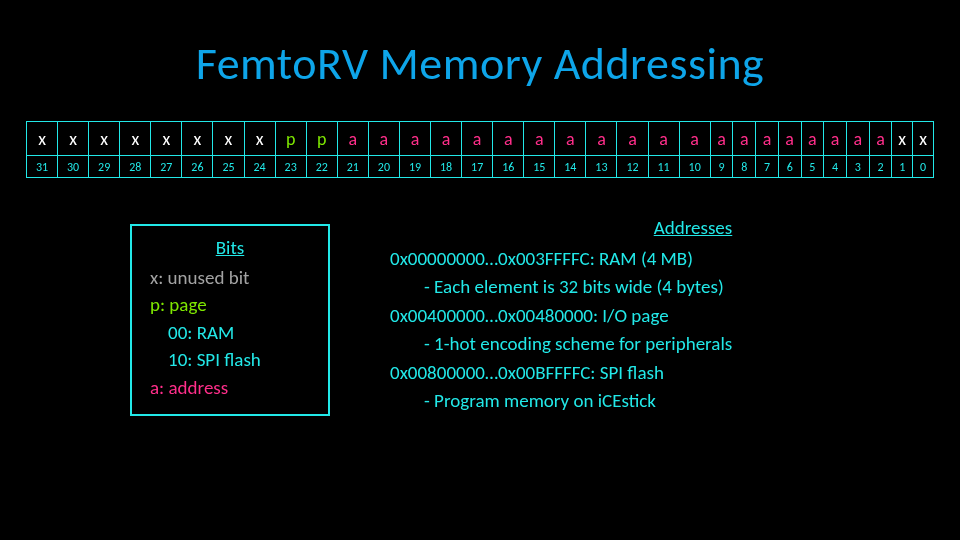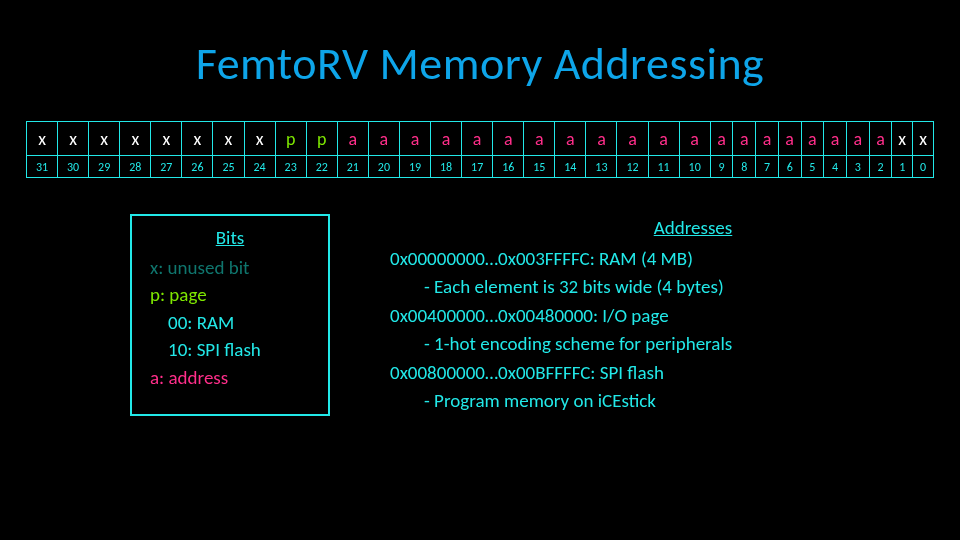--- a/index.html
+++ b/index.html
@@ -50,28 +50,29 @@
     gap: 60px;
   }
 
   .bits-box {
     border: 2px solid #22e8e8;
     padding: 8px 18px 12px 18px;
     font-size: 19px;
     line-height: 1.45;
     width: 200px;
     margin-left: 90px;
+    margin-top: 10px;
   }
   .bits-box .hd {
     text-align: center;
     color: #22e8e8;
     text-decoration: underline;
     margin-bottom: 2px;
   }
-  .bits-box .l-x { color: #0f766e; }
+  .bits-box .l-x { color: #a3a3a3; }
   .bits-box .l-p { color: #7ee600; }
   .bits-box .sub { color: #22e8e8; padding-left: 18px; }
   .bits-box .l-a { color: #ff2e8a; }
 
   .addr-box {
     font-size: 19px;
     line-height: 1.5;
     color: #22e8e8;
   }
   .addr-box .hd {

